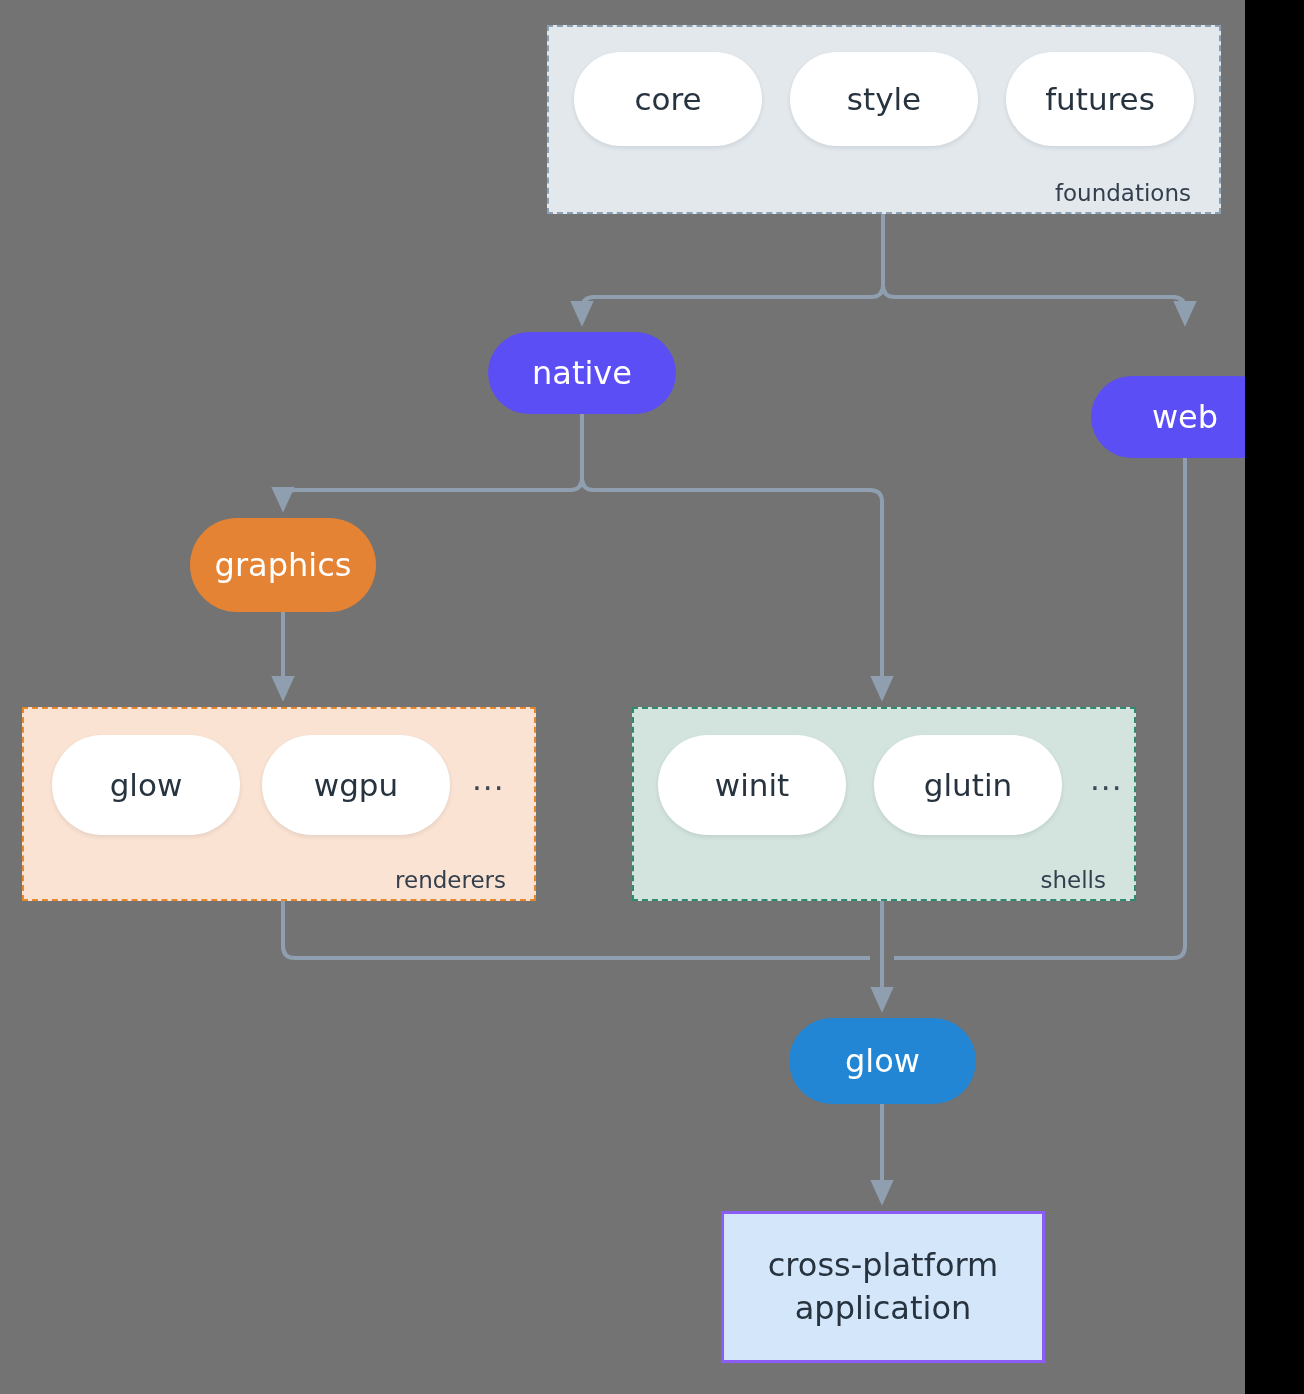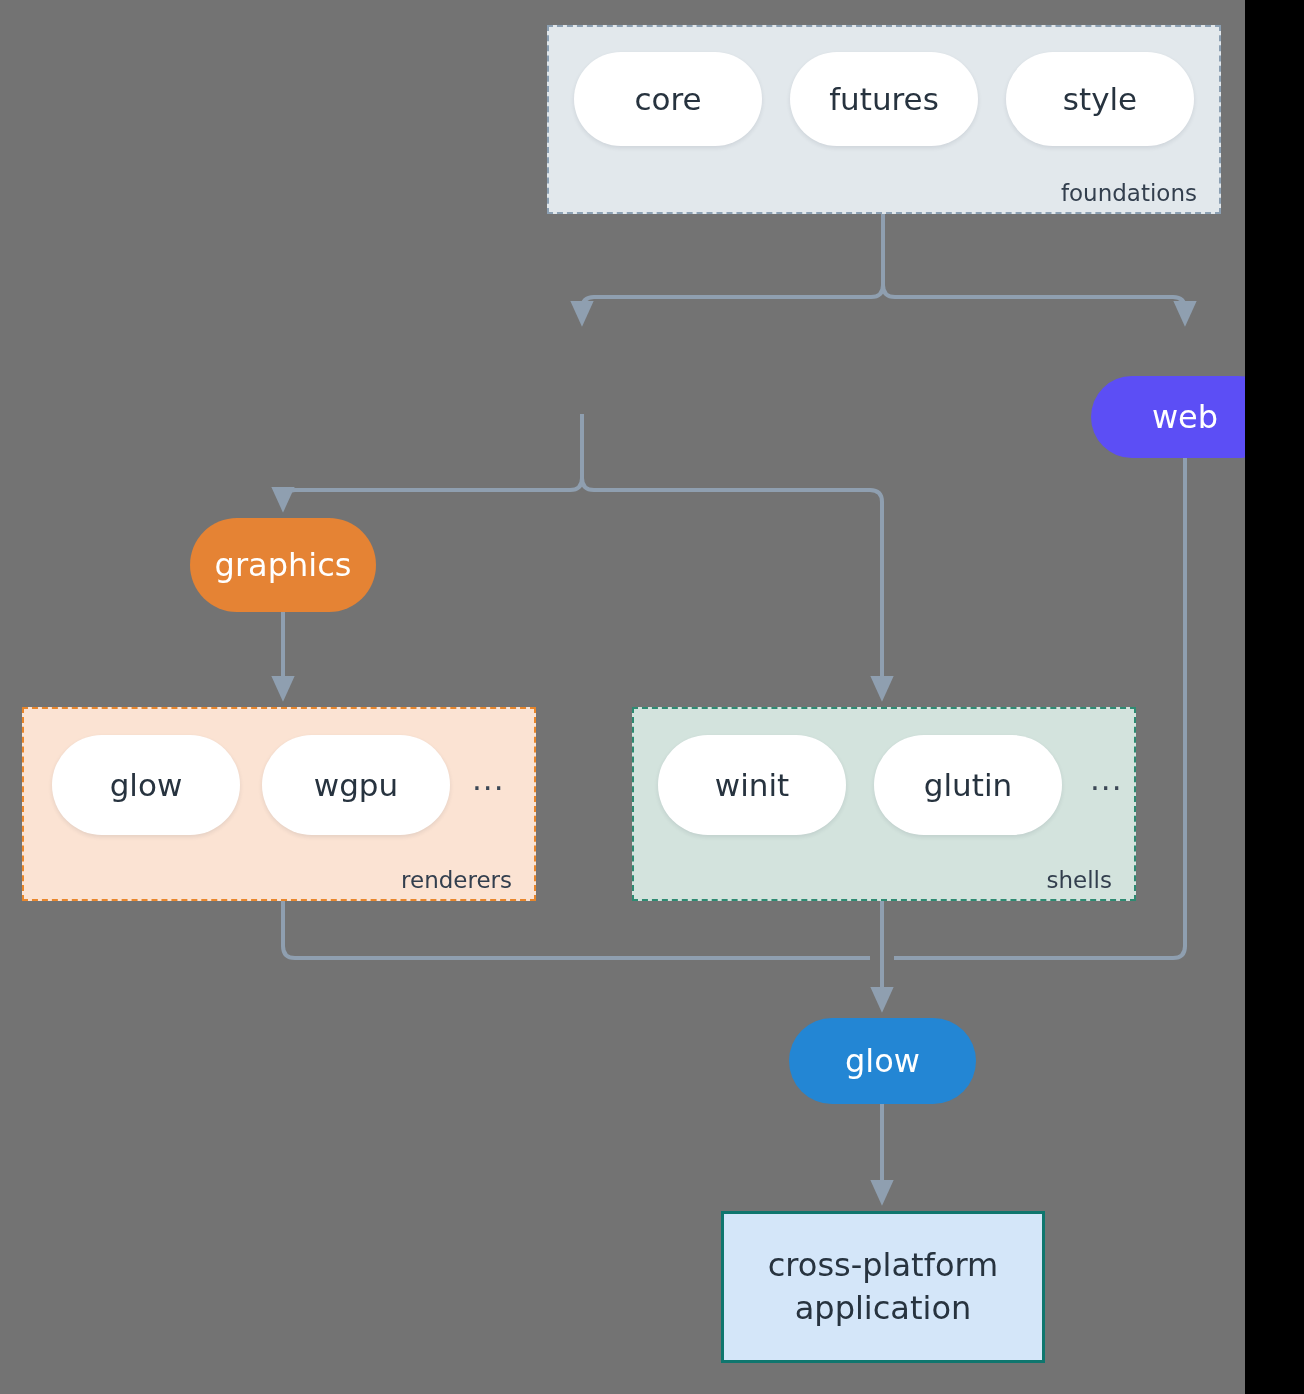--- a/index.html
+++ b/index.html
@@ -29,21 +29,21 @@
 
   
   .cluster {
     position: absolute;
     box-sizing: border-box;
     border-style: dashed;
     border-width: 2px;
   }
   .cluster-label {
     position: absolute;
-    right: 22px;
+    right: 28px;
     bottom: 6px;
     font-size: 23px;
     color: #333f4e;
     white-space: nowrap;
     margin-top: 44px;
   }
   .cluster-row {
     position: absolute;
     left: 0;
     top: 0;
@@ -140,21 +140,21 @@
 
   
   #node-app {
     position: absolute;
     box-sizing: border-box;
     left: 721px;
     top: 1211px;
     width: 324px;
     height: 152px;
     background: #d4e6f9;
-    border: 3px solid #0f766e;
+    border: 3px solid #8b5cf6;
     display: flex;
     flex-direction: column;
     align-items: center;
     justify-content: center;
     font-size: 32px;
     line-height: 1.35;
     color: #27333f;
     text-align: center;
   }
 </style>
@@ -185,22 +185,22 @@
       <path d="M 1185 414 L 1185 946 Q 1185 958 1173 958 L 894 958"></path>
       <path d="M 882 901 L 882 1008" marker-end="url(#arrow)"></path>
 
       <path d="M 882 1104 L 882 1201" marker-end="url(#arrow)"></path>
     </g>
   </svg>
 
   <div class="cluster" id="cluster-foundations">
     <div class="cluster-row" style="left:25px; top:25px; gap:28px;">
       <div class="pill" style="width:188px;height:94px;">core</div>
+      <div class="pill" style="width:188px;height:94px;">style</div>
       <div class="pill" style="width:188px;height:94px;">futures</div>
-      <div class="pill" style="width:188px;height:94px;">style</div>
     </div>
     <div class="cluster-label">foundations</div>
   </div>
 
   <div class="cluster" id="cluster-renderers">
     <div class="cluster-row" style="left:28px; top:26px; gap:22px;">
       <div class="pill" style="width:188px;height:100px;">glow</div>
       <div class="pill" style="width:188px;height:100px;">wgpu</div>
       <div class="ellipsis">...</div>
     </div>
@@ -209,20 +209,21 @@
 
   <div class="cluster" id="cluster-shells">
     <div class="cluster-row" style="left:24px; top:26px; gap:28px;">
       <div class="pill" style="width:188px;height:100px;">winit</div>
       <div class="pill" style="width:188px;height:100px;">glutin</div>
       <div class="ellipsis">...</div>
     </div>
     <div class="cluster-label">shells</div>
   </div>
 
+  <div class="node" id="node-native">native</div>
 
   <div class="node" id="node-web">web</div>
 
   <div class="node" id="node-graphics">graphics</div>
 
   <div class="node" id="node-iced">glow</div>
 
   <div id="node-app">
     <span>cross-platform</span>
     <span>application</span>

